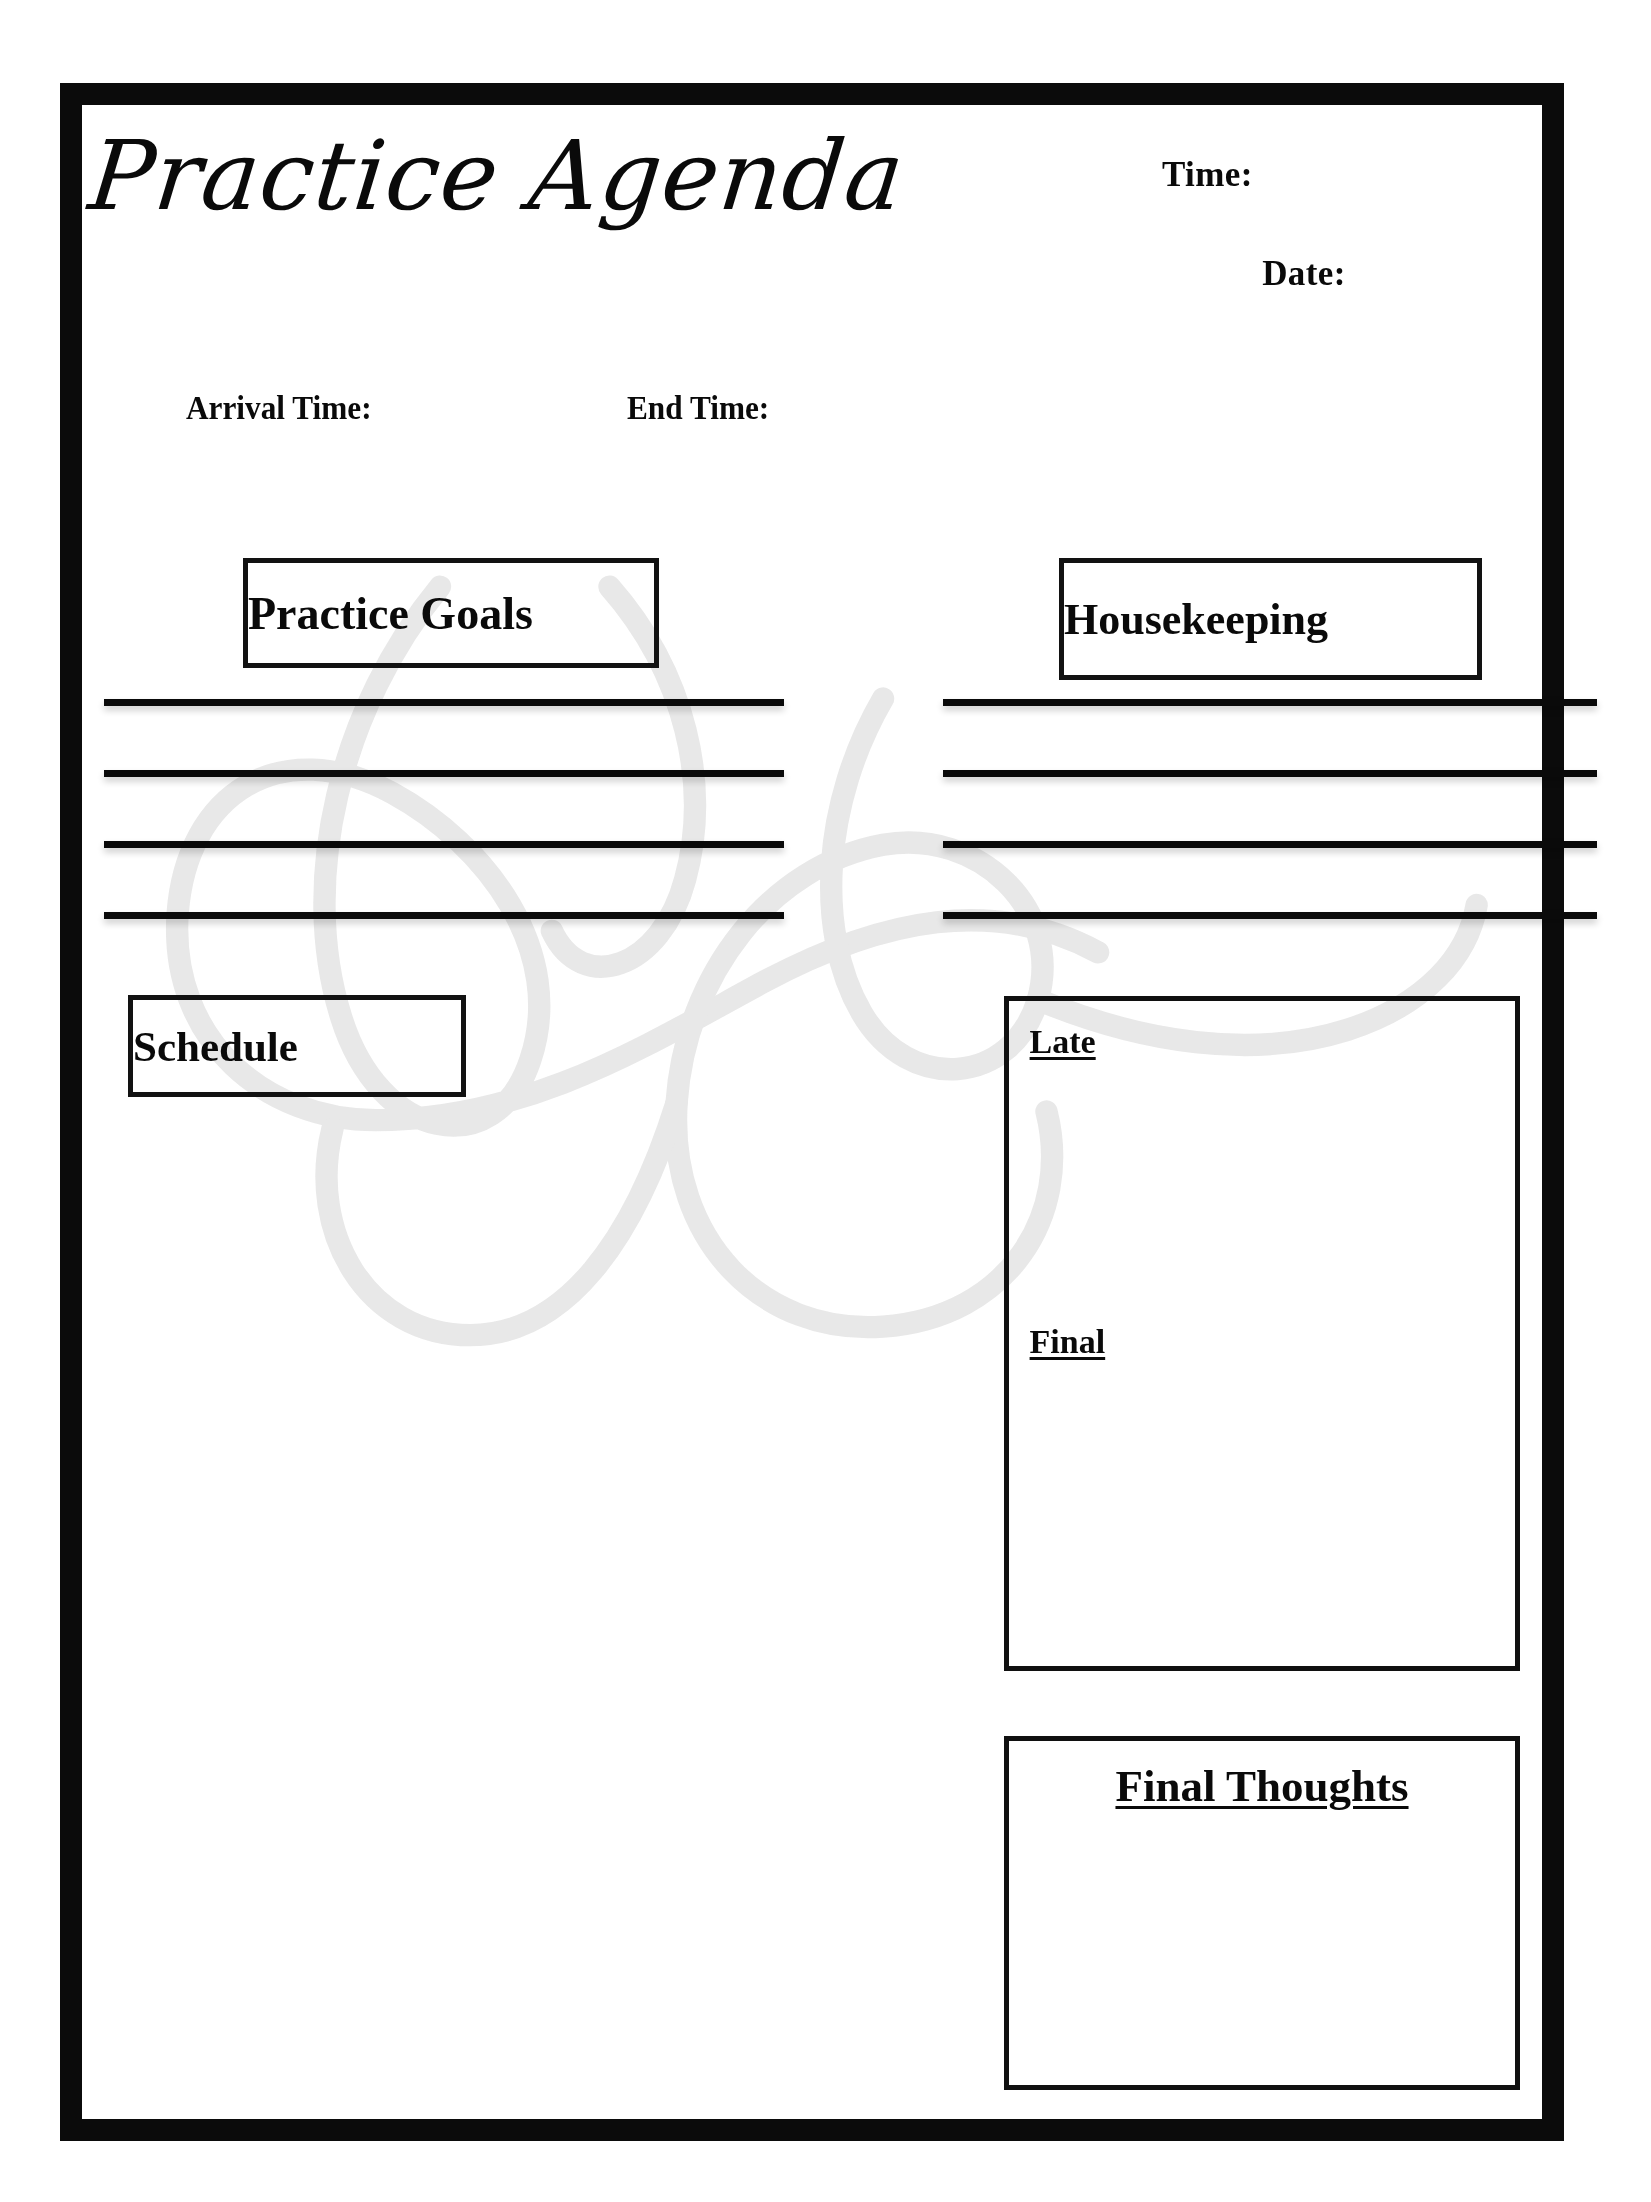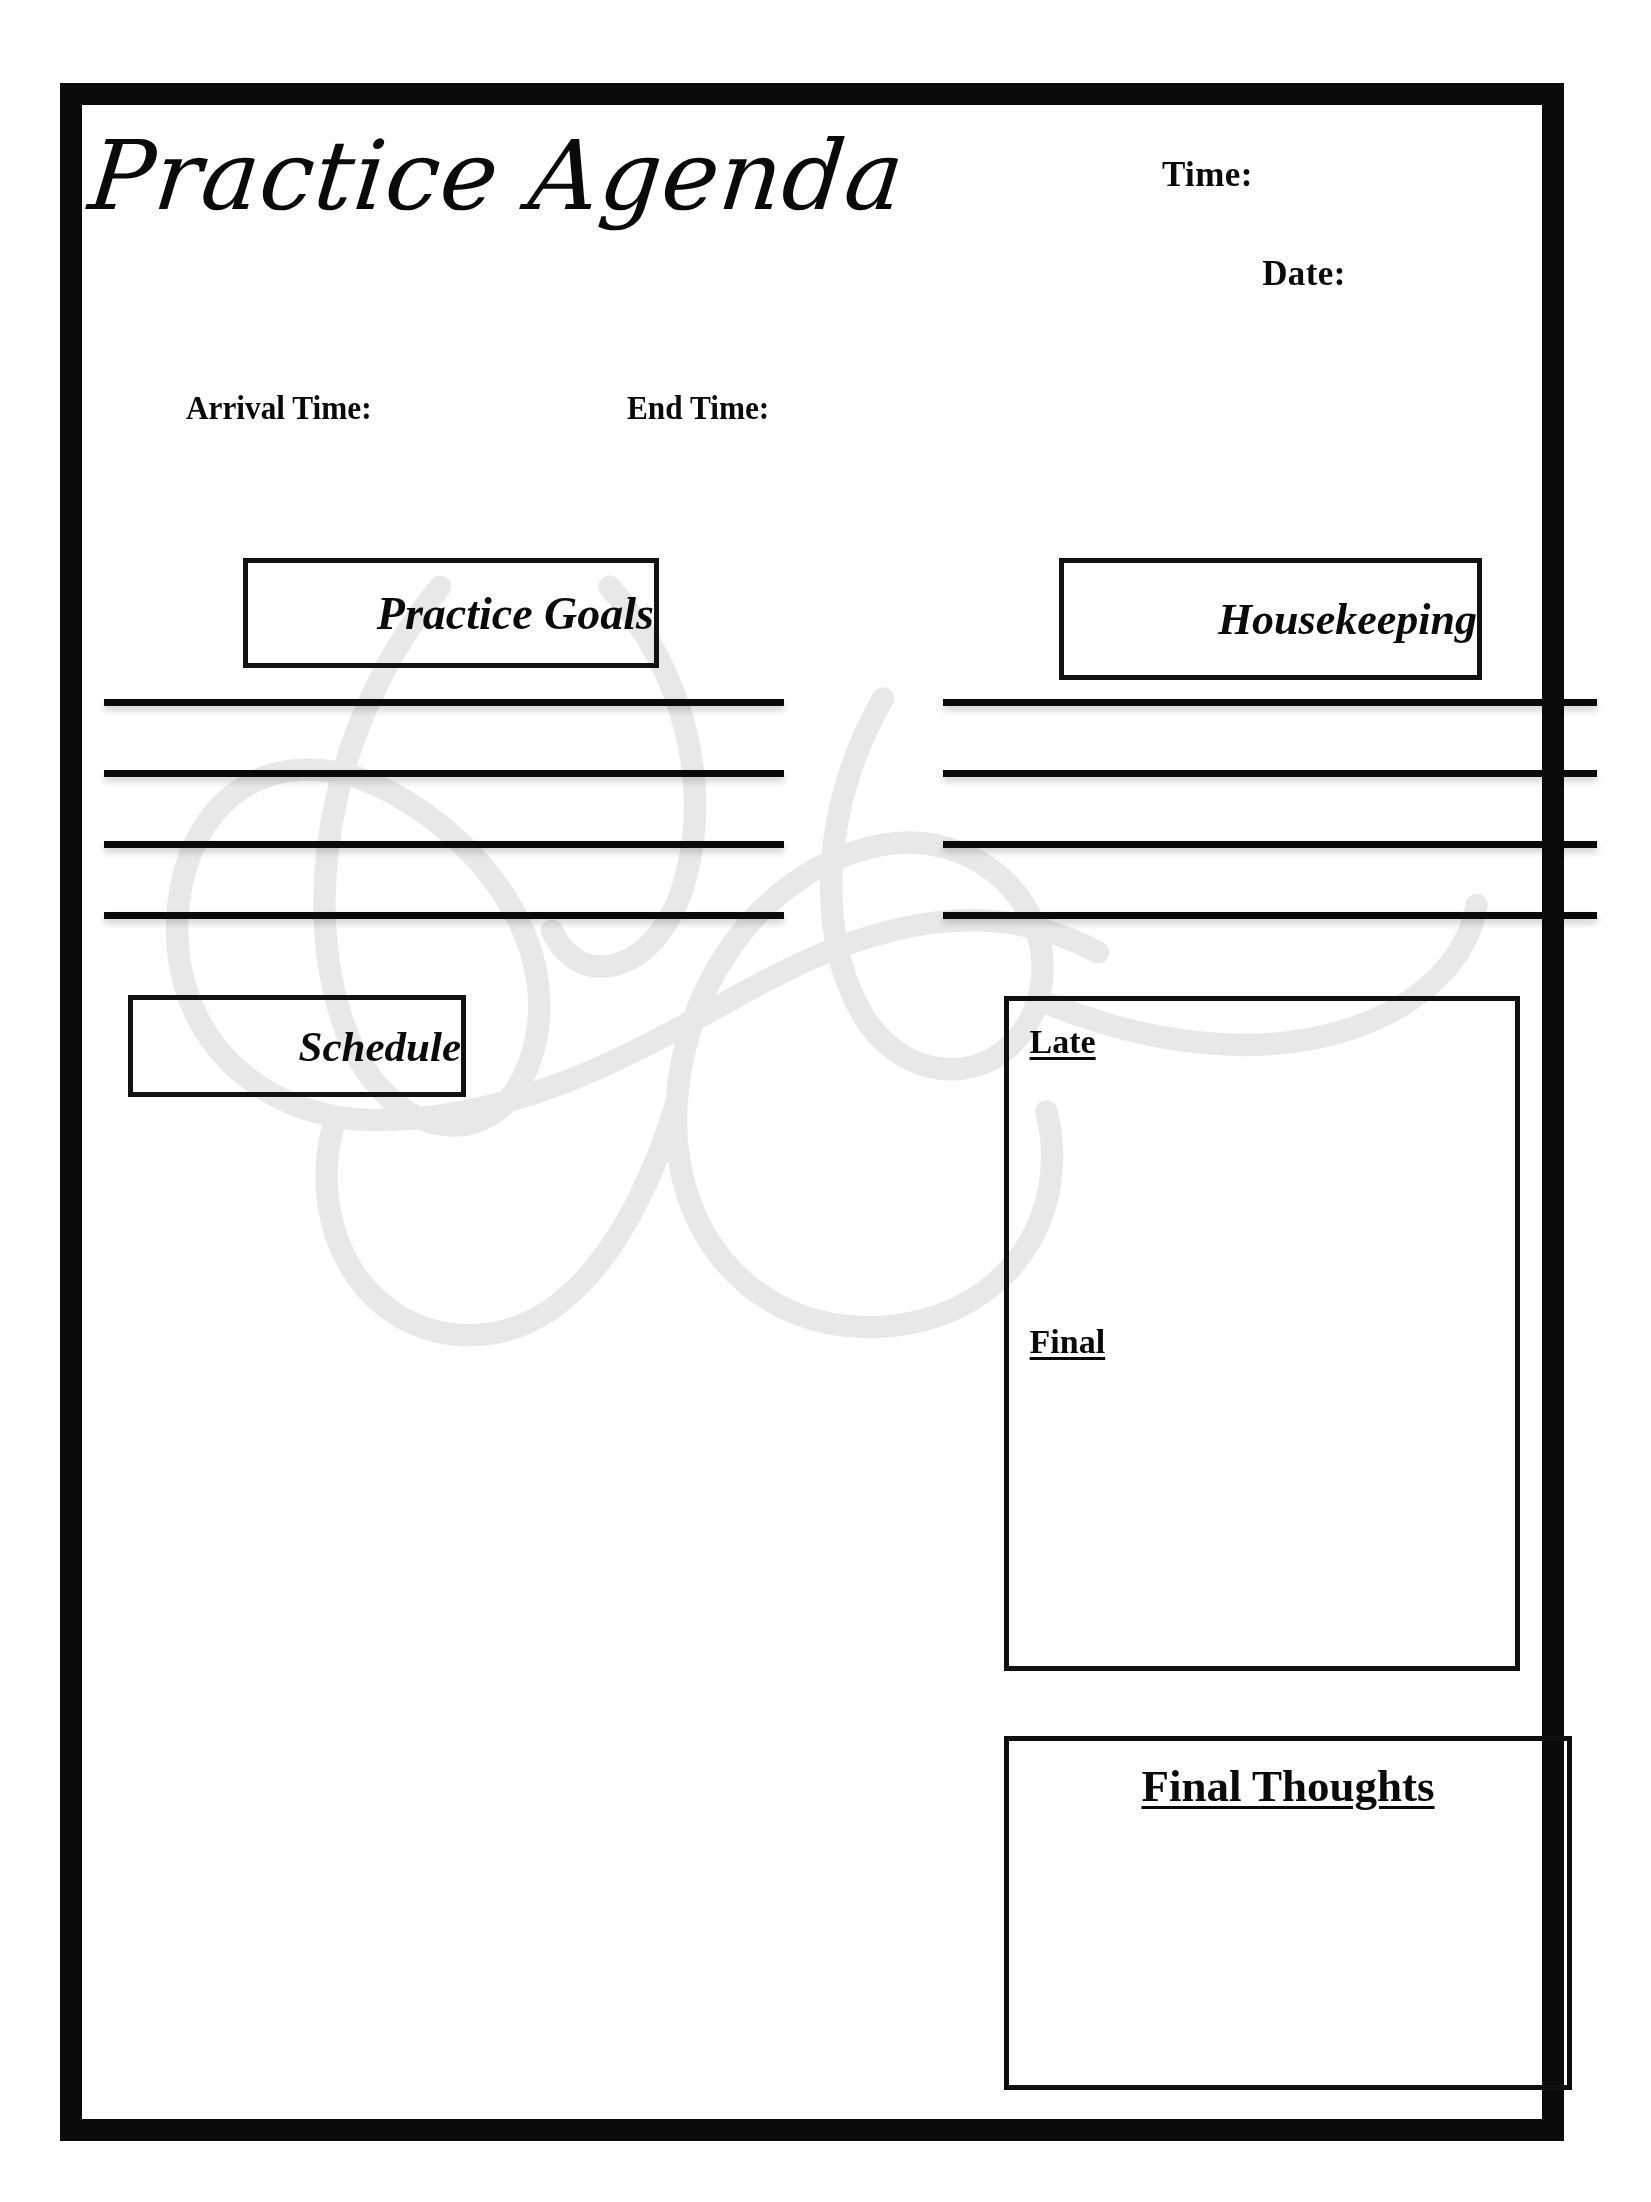--- a/index.html
+++ b/index.html
@@ -120,22 +120,21 @@
   .time-label.end     { left: 441px; }
 
   
   .hbox {
     position: absolute;
     border: 5.2px solid #121212;
     box-sizing: border-box;
     background: transparent;
     display: flex;
     align-items: center;
-    justify-content: flex-end;
-    font-style: italic;
+    justify-content: flex-start;
   }
   .hbox span {
     font-family: "Liberation Serif", "DejaVu Serif", serif;
     font-weight: bold;
     color: #0a0a0a;
     white-space: nowrap;
   }
 
   #box-practice-goals { left: 160px;  top: 453px; width: 416px;  height: 110px; }
   #box-practice-goals span { font-size: 46px; }
@@ -183,21 +182,21 @@
     white-space: nowrap;
   }
   .att-label.late   { top: 22.4px; }
   .att-label.absent { top: 322px; }
 
   
   #box-final-thoughts {
     position: absolute;
     left: 921px;
     top: 1631px;
-    width: 568px;
+    width: 516px;
     height: 354px;
     border: 5.2px solid #101010;
     box-sizing: border-box;
   }
   #box-final-thoughts .ft-title {
     position: absolute;
     left: 0;
     right: 0;
     top: 19px;
     text-align: center;

